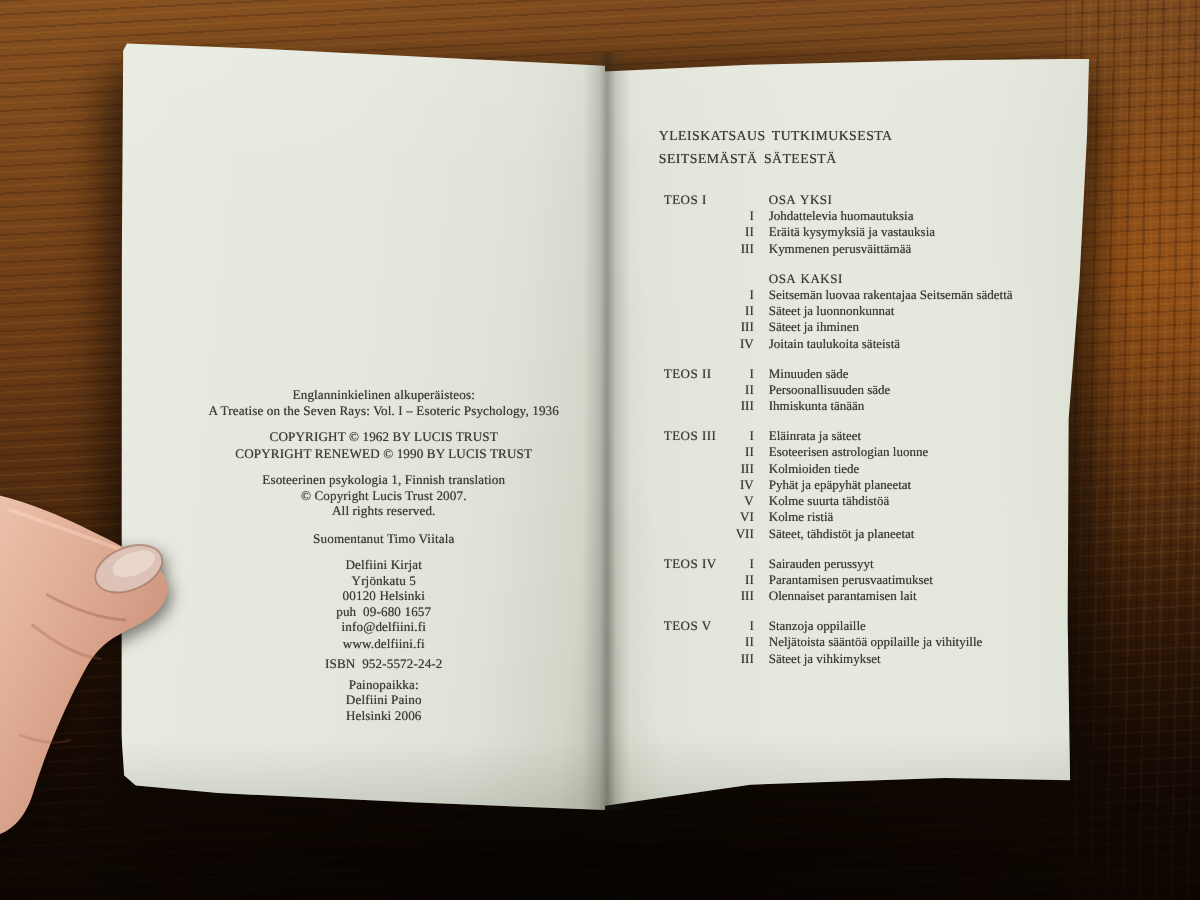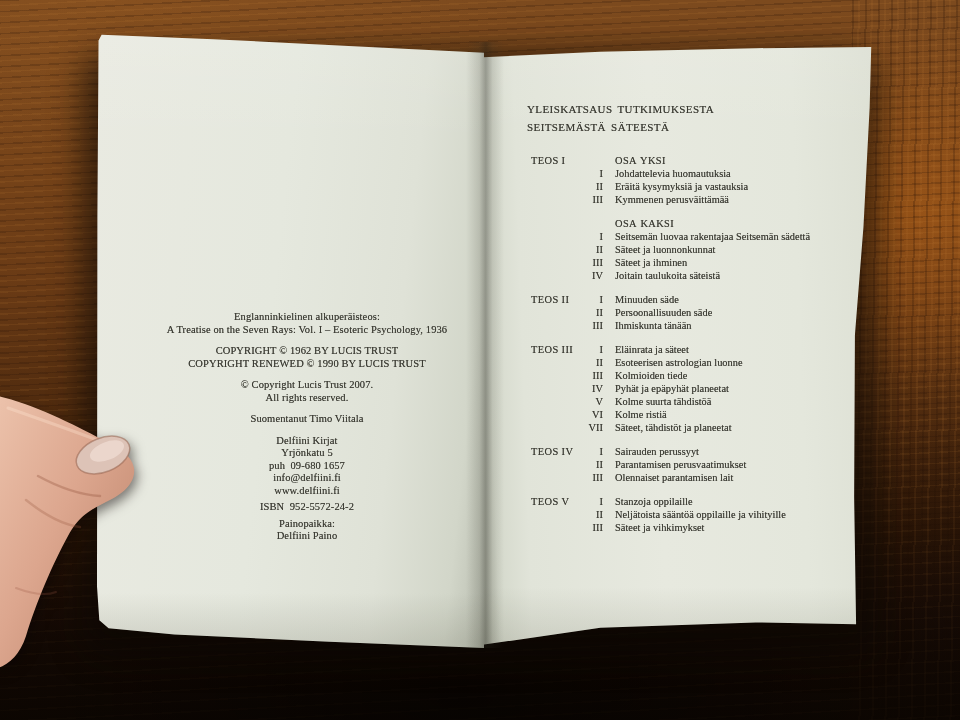--- a/index.html
+++ b/index.html
@@ -80,39 +80,42 @@
     <div class="lp-text">
         <div class="lp-group">
           <div class="lp-line">Englanninkielinen alkuperäisteos:</div>
           <div class="lp-line">A Treatise on the Seven Rays: Vol. I – Esoteric Psychology, 1936</div>
         </div>
         <div class="lp-group">
           <div class="lp-line">COPYRIGHT © 1962 BY LUCIS TRUST</div>
           <div class="lp-line">COPYRIGHT RENEWED © 1990 BY LUCIS TRUST</div>
         </div>
         <div class="lp-group">
+          <div class="lp-line">Esoteerinen psykologia 1, Finnish translation</div>
           <div class="lp-line">© Copyright Lucis Trust 2007.</div>
           <div class="lp-line">All rights reserved.</div>
         </div>
         <div class="lp-group">
           <div class="lp-line">Suomentanut Timo Viitala</div>
         </div>
         <div class="lp-group">
           <div class="lp-line">Delfiini Kirjat</div>
           <div class="lp-line">Yrjönkatu 5</div>
+          <div class="lp-line">00120 Helsinki</div>
           <div class="lp-line">puh  09-680 1657</div>
           <div class="lp-line">info@delfiini.fi</div>
           <div class="lp-line">www.delfiini.fi</div>
         </div>
         <div class="lp-group">
           <div class="lp-line">ISBN  952-5572-24-2</div>
         </div>
         <div class="lp-group">
           <div class="lp-line">Painopaikka:</div>
           <div class="lp-line">Delfiini Paino</div>
+          <div class="lp-line">Helsinki 2006</div>
         </div>
       </div>
   </div>
 
   <div class="page page-right">
     <div class="rp-heading">
       <div>YLEISKATSAUS TUTKIMUKSESTA</div>
       <div>SEITSEMÄSTÄ SÄTEESTÄ</div>
     </div>
     <div class="toc">

